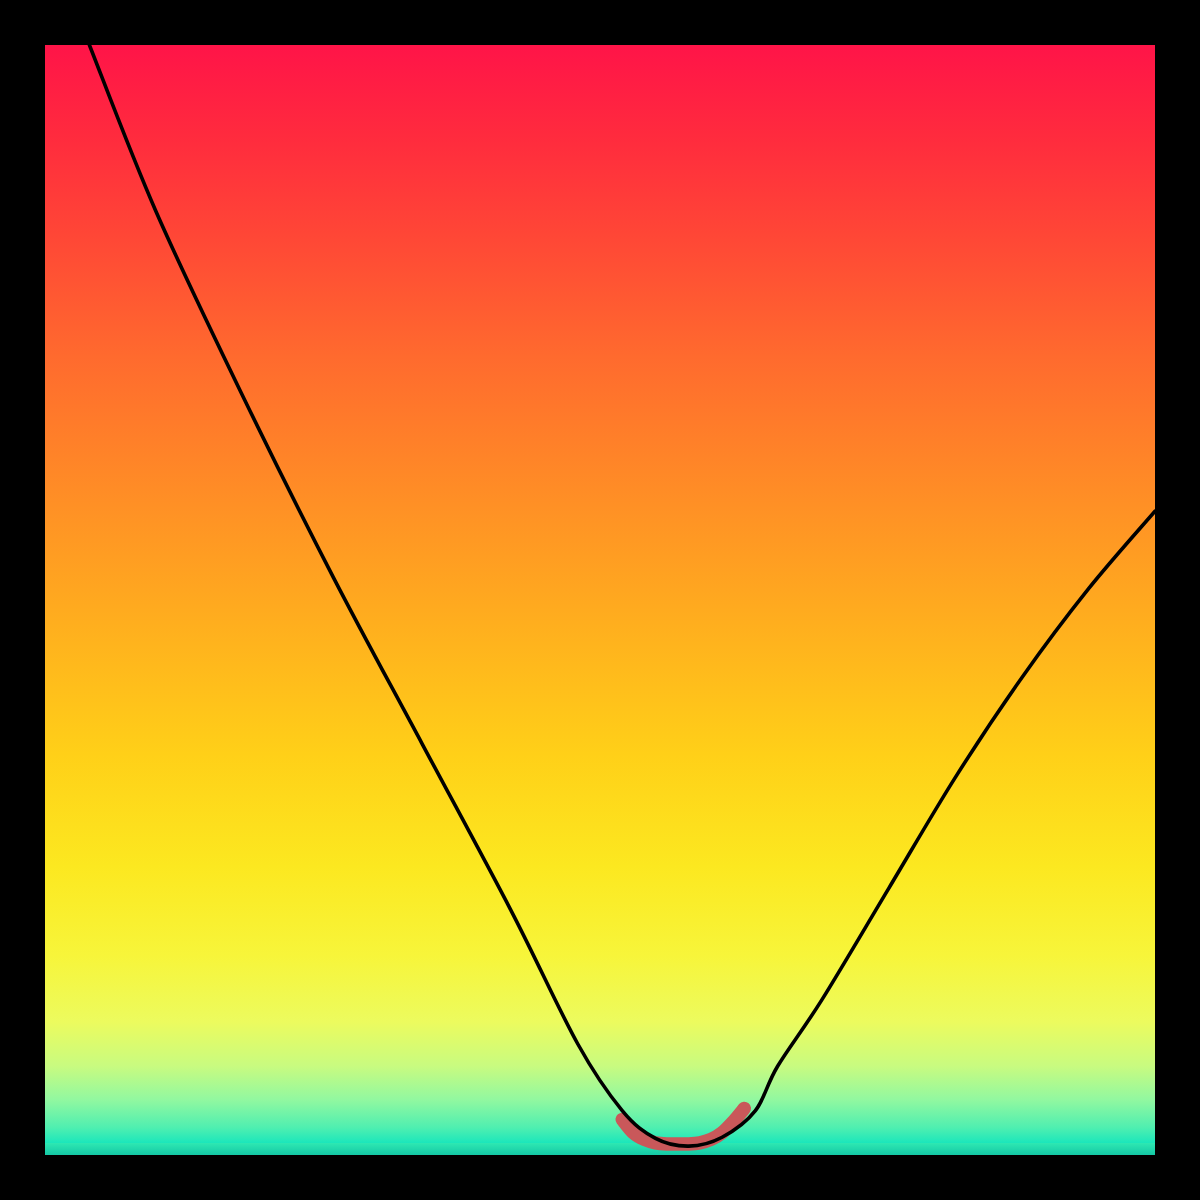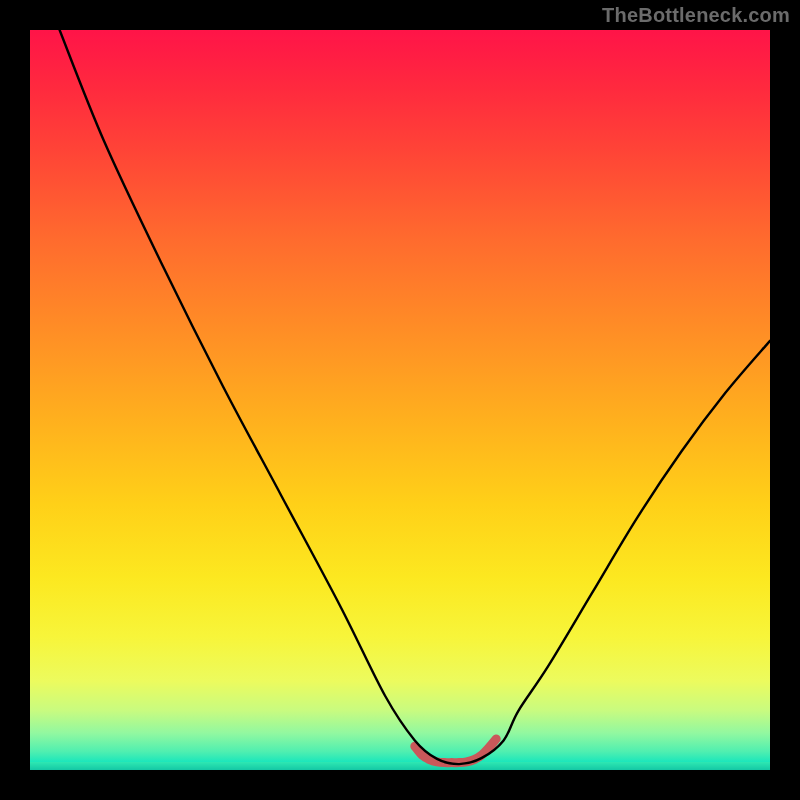--- a/index.html
+++ b/index.html
@@ -68,21 +68,20 @@
     position: absolute;
     left: 0; top: 0;
     width: 100%; height: 100%;
     z-index: 10;
   }
 </style>
 </head>
 <body>
 
 <div class="frame">
-  <div class="watermark">TheBottleneck.com</div>
 
   <div class="plot-area">
     <div class="gradient-bg"></div>
     <div class="thin-green"></div>
 
     <svg class="curve" viewBox="0 0 740 740" preserveAspectRatio="none">
       <path id="accent-path" fill="none" stroke-width="9" stroke-linecap="round" stroke-linejoin="round" stroke="#c9585a" d="M 384.80 716.32 C 386.03 717.80, 389.73 722.98, 392.20 725.20 C 394.67 727.42, 397.13 728.53, 399.60 729.64 C 402.07 730.75, 404.53 731.37, 407.00 731.86 C 409.47 732.35, 411.93 732.48, 414.40 732.60 C 416.87 732.72, 419.33 732.60, 421.80 732.60 C 424.27 732.60, 426.73 732.72, 429.20 732.60 C 431.67 732.48, 434.13 732.35, 436.60 731.86 C 439.07 731.37, 441.53 730.75, 444.00 729.64 C 446.47 728.53, 448.93 727.17, 451.40 725.20 C 453.87 723.23, 456.33 720.51, 458.80 717.80 C 461.27 715.09, 464.97 710.40, 466.20 708.92"></path>
       <path id="main-path" fill="none" stroke-width="2.4" stroke-linecap="round" stroke-linejoin="round" stroke="#000000" d="M 29.60 0.00 C 37.00 18.50, 56.73 71.53, 74.00 111.00 C 91.27 150.47, 113.47 196.10, 133.20 236.80 C 152.93 277.50, 172.67 316.97, 192.40 355.20 C 212.13 393.43, 231.87 429.20, 251.60 466.20 C 271.33 503.20, 293.53 543.90, 310.80 577.20 C 328.07 610.50, 342.87 643.80, 355.20 666.00 C 367.53 688.20, 376.17 699.92, 384.80 710.40 C 393.43 720.88, 399.60 724.95, 407.00 728.90 C 414.40 732.85, 421.80 734.20, 429.20 734.08 C 436.60 733.96, 444.00 732.11, 451.40 728.16 C 458.80 724.21, 467.43 718.29, 473.60 710.40 C 479.77 702.51, 481.00 693.13, 488.40 680.80 C 495.80 668.47, 505.67 656.13, 518.00 636.40 C 530.33 616.67, 547.60 587.07, 562.40 562.40 C 577.20 537.73, 592.00 511.83, 606.80 488.40 C 621.60 464.97, 636.40 442.77, 651.20 421.80 C 666.00 400.83, 680.80 381.10, 695.60 362.60 C 710.40 344.10, 732.60 319.43, 740.00 310.80"></path>
     </svg>
   </div>

